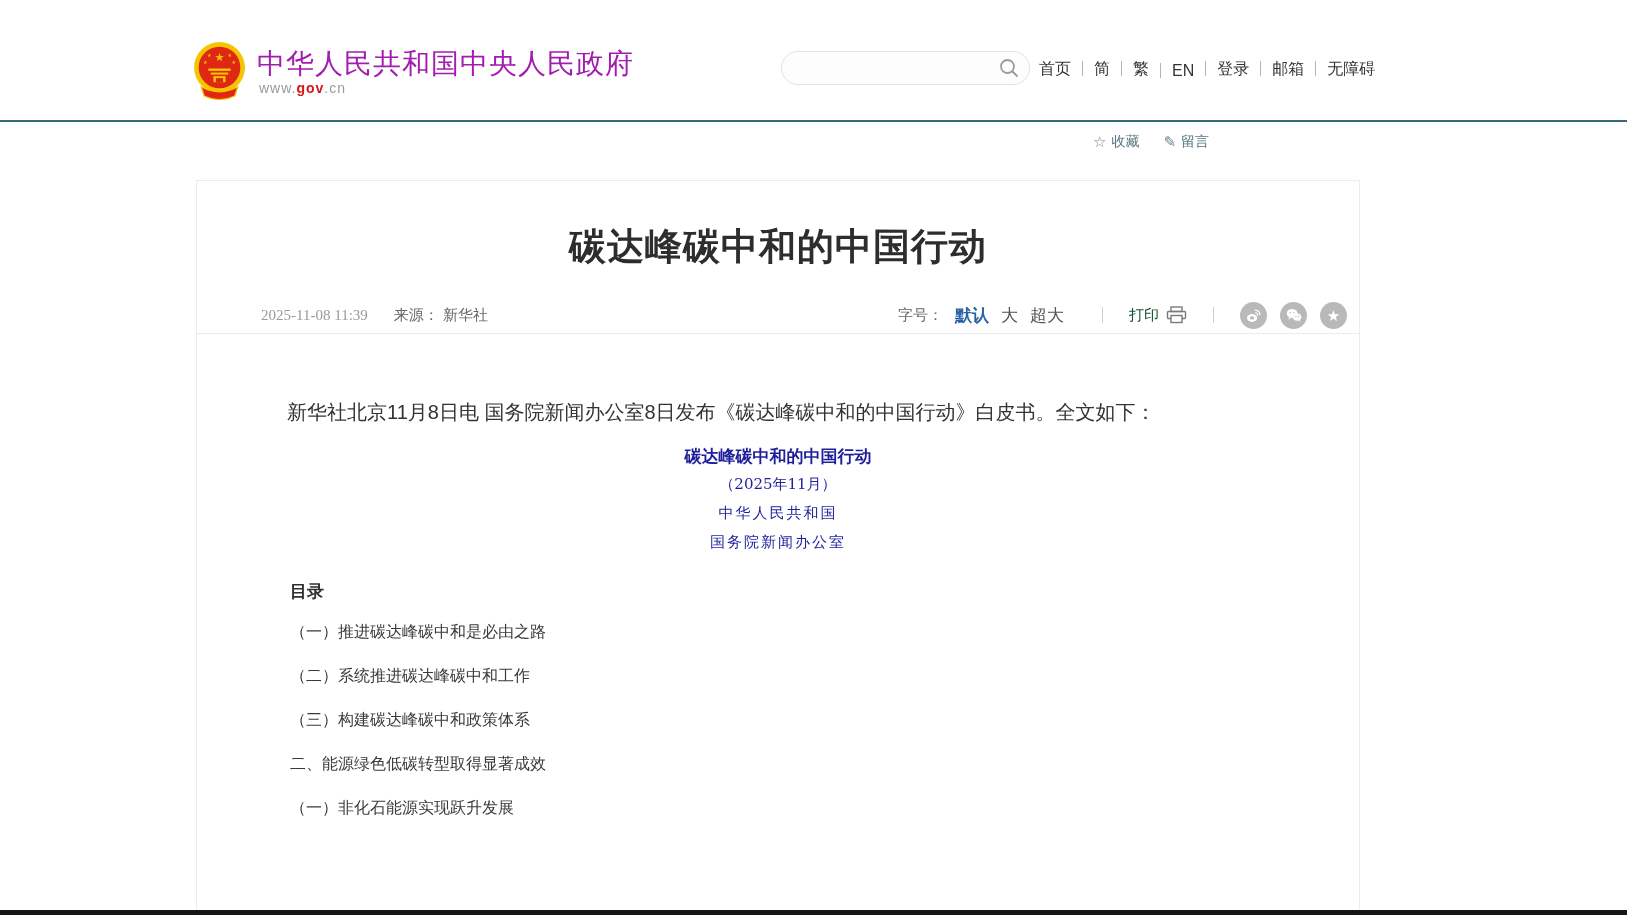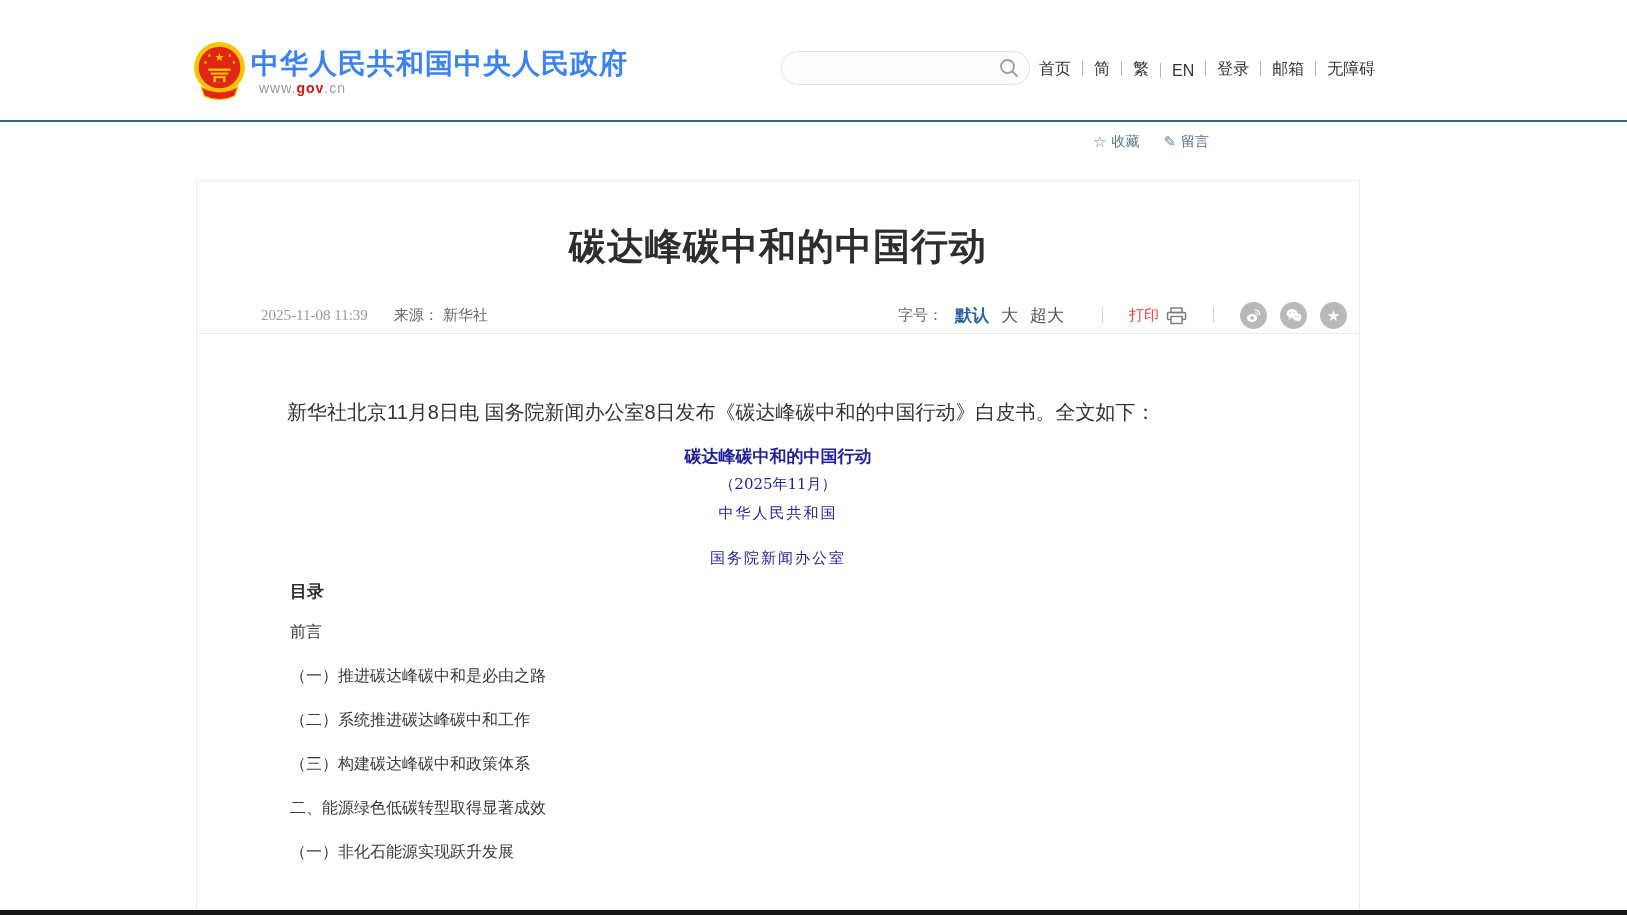--- a/index.html
+++ b/index.html
@@ -4,21 +4,21 @@
 <style>
   html,body{margin:0;padding:0;}
   body{
     width:1627px;height:915px;position:relative;overflow:hidden;background:#ffffff;
     font-family:"Liberation Sans","DejaVu Sans",sans-serif;color:#333;
   }
   
   .header{position:absolute;left:0;top:0;width:1627px;height:121px;background:#fff;}
   .logo{position:absolute;left:189px;top:39px;width:430px;height:64px;cursor:pointer;}
   .emblem{position:absolute;left:0;top:0;width:61px;height:61px;}
-  .site-title{position:absolute;left:62px;top:6px;font-size:28px;font-weight:bold;color:#3b82f6;letter-spacing:1px;white-space:nowrap;}
+  .site-title{position:absolute;left:68px;top:6px;font-size:28px;font-weight:normal;color:#a21caf;letter-spacing:1px;white-space:nowrap;}
   .site-url{position:absolute;left:70px;top:41px;font-size:14px;color:#9a9a9a;letter-spacing:1px;}
   .site-url b{color:#d7161a;font-weight:bold;}
   .search-box{position:absolute;left:781px;top:51px;width:247px;height:32px;border:1px solid #e2e2e2;border-radius:17px;background:#fdfdfd;}
   .search-input{position:absolute;left:16px;top:4px;width:190px;height:24px;border:0;outline:none;background:transparent;font-size:14px;color:#555;}
   .search-icon{position:absolute;right:9px;top:5px;width:22px;height:22px;cursor:pointer;}
   .nav{position:absolute;left:1039px;top:56px;height:24px;display:flex;align-items:flex-end;white-space:nowrap;}
   .nav a{font-size:16px;color:#333;text-decoration:none;cursor:pointer;}
   .nav a + a::before{content:"";display:inline-block;width:1px;height:15px;background:#b4b4b4;margin:0 11px;vertical-align:-2px;}
   
   .top-divider{position:absolute;left:0;top:120px;width:1627px;height:2px;background:#35697b;}
@@ -33,31 +33,31 @@
     padding:0 12px 0 64px;border-bottom:1px solid #ebebeb;display:flex;align-items:center;justify-content:space-between;}
   .meta-left{display:flex;align-items:center;gap:26px;}
   .meta-date{font-size:15px;color:#999;font-family:Liberation Serif, serif;}
   .meta-source{font-size:15px;color:#666;}
   .meta-right{display:flex;align-items:center;}
   .fs-label{font-size:15px;color:#666;margin-right:12px;}
   .fs-options{display:flex;align-items:center;}
   .fs-opt{font-size:17px;color:#555;margin-right:12px;cursor:pointer;text-align:right;}
   .fs-opt:first-child{color:#2a63a5;font-weight:bold;}
   .meta-sep{width:1px;height:16px;background:#cfcfcf;margin:0 26px;}
-  .print-btn{display:flex;align-items:flex-end;gap:7px;cursor:pointer;font-size:15px;color:#ef4444;}
+  .print-btn{display:flex;align-items:flex-start;gap:7px;cursor:pointer;font-size:15px;color:#14532d;}
   .share-group{display:flex;align-items:center;gap:13px;}
   .share-circle{width:27px;height:27px;border-radius:50%;background:#b9b9b9;display:flex;align-items:center;justify-content:center;cursor:pointer;}
   .share-star{color:#fff;font-size:15px;line-height:1;}
   
   .lead{position:absolute;left:287px;top:400px;width:980px;font-size:20px;line-height:24px;color:#333;}
   .center-line{position:absolute;left:196px;width:1164px;text-align:center;}
   .doc-title{top:445px;font-size:17px;font-weight:bold;color:#1f1f9c;}
   .doc-date{top:475px;font-size:15px;color:#1f1f9c;font-family:"DejaVu Serif","Liberation Serif",serif;}
   .doc-issuer1{top:504px;font-size:15px;color:#1f1f9c;font-family:"DejaVu Serif","Liberation Serif",serif;letter-spacing:2px;}
-  .doc-issuer2{top:533px;font-size:15px;color:#1f1f9c;font-family:"DejaVu Serif","Liberation Serif",serif;letter-spacing:2px;margin-top:16px;}
+  .doc-issuer2{top:533px;font-size:15px;color:#1f1f9c;font-family:"DejaVu Serif","Liberation Serif",serif;letter-spacing:2px;}
   .toc-heading{position:absolute;left:290px;top:580px;font-size:17px;font-weight:bold;color:#2f2f2f;}
   .toc{position:absolute;left:290px;top:622px;width:900px;}
   .toc-item{font-size:16px;line-height:20px;color:#3a3a3a;margin-bottom:24px;}
   
   .bottom-bar{position:absolute;left:0;bottom:0;width:1627px;height:5px;background:#161616;}
 </style>
 </head>
 <body>
 
 <div class="header">
@@ -168,21 +168,20 @@
 
 <p class="lead" style="margin:0;">新华社北京11月8日电 国务院新闻办公室8日发布《碳达峰碳中和的中国行动》白皮书。全文如下：</p>
 
 <div class="center-line doc-title">碳达峰碳中和的中国行动</div>
 <div class="center-line doc-date">（2025年11月）</div>
 <div class="center-line doc-issuer1">中华人民共和国</div>
 <div class="center-line doc-issuer2">国务院新闻办公室</div>
 
 <div class="toc-heading">目录</div>
 <div class="toc">
-    <div class="toc-item">前言</div>
     <div class="toc-item">（一）推进碳达峰碳中和是必由之路</div>
     <div class="toc-item">（二）系统推进碳达峰碳中和工作</div>
     <div class="toc-item">（三）构建碳达峰碳中和政策体系</div>
     <div class="toc-item">二、能源绿色低碳转型取得显著成效</div>
     <div class="toc-item">（一）非化石能源实现跃升发展</div>
   </div>
 
 <div class="bottom-bar"></div>
 
 </body></html>

